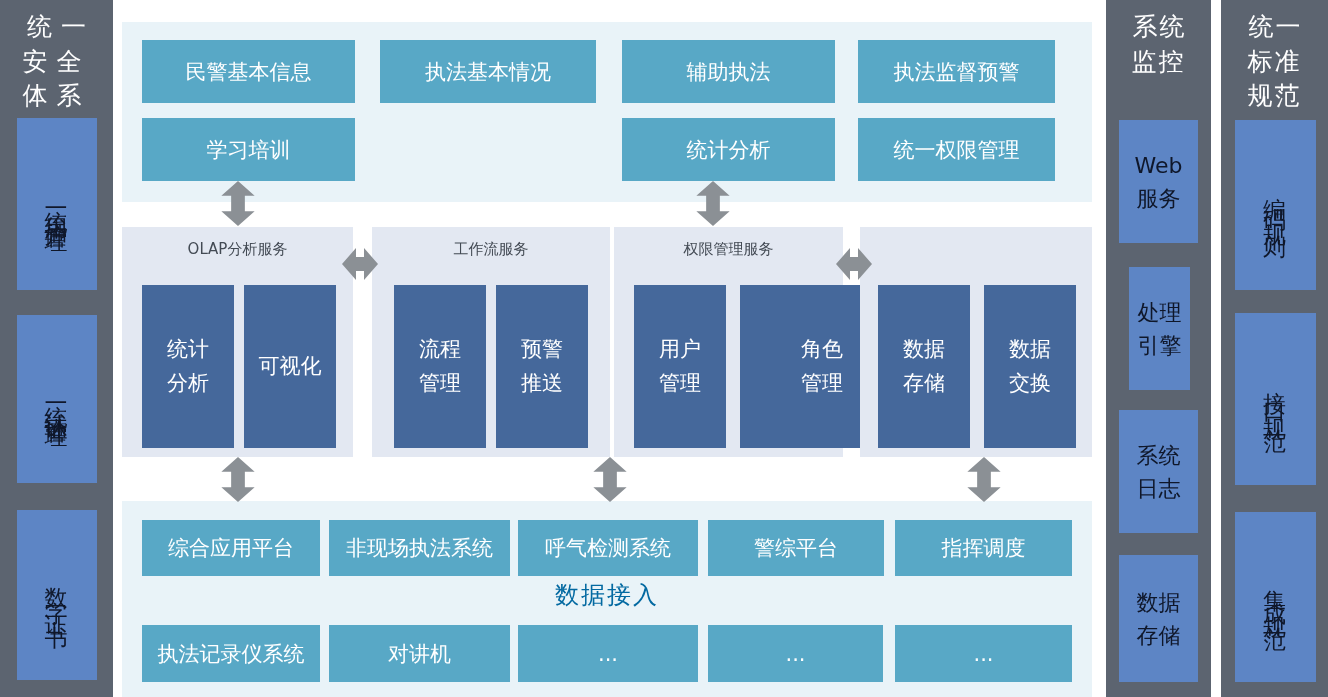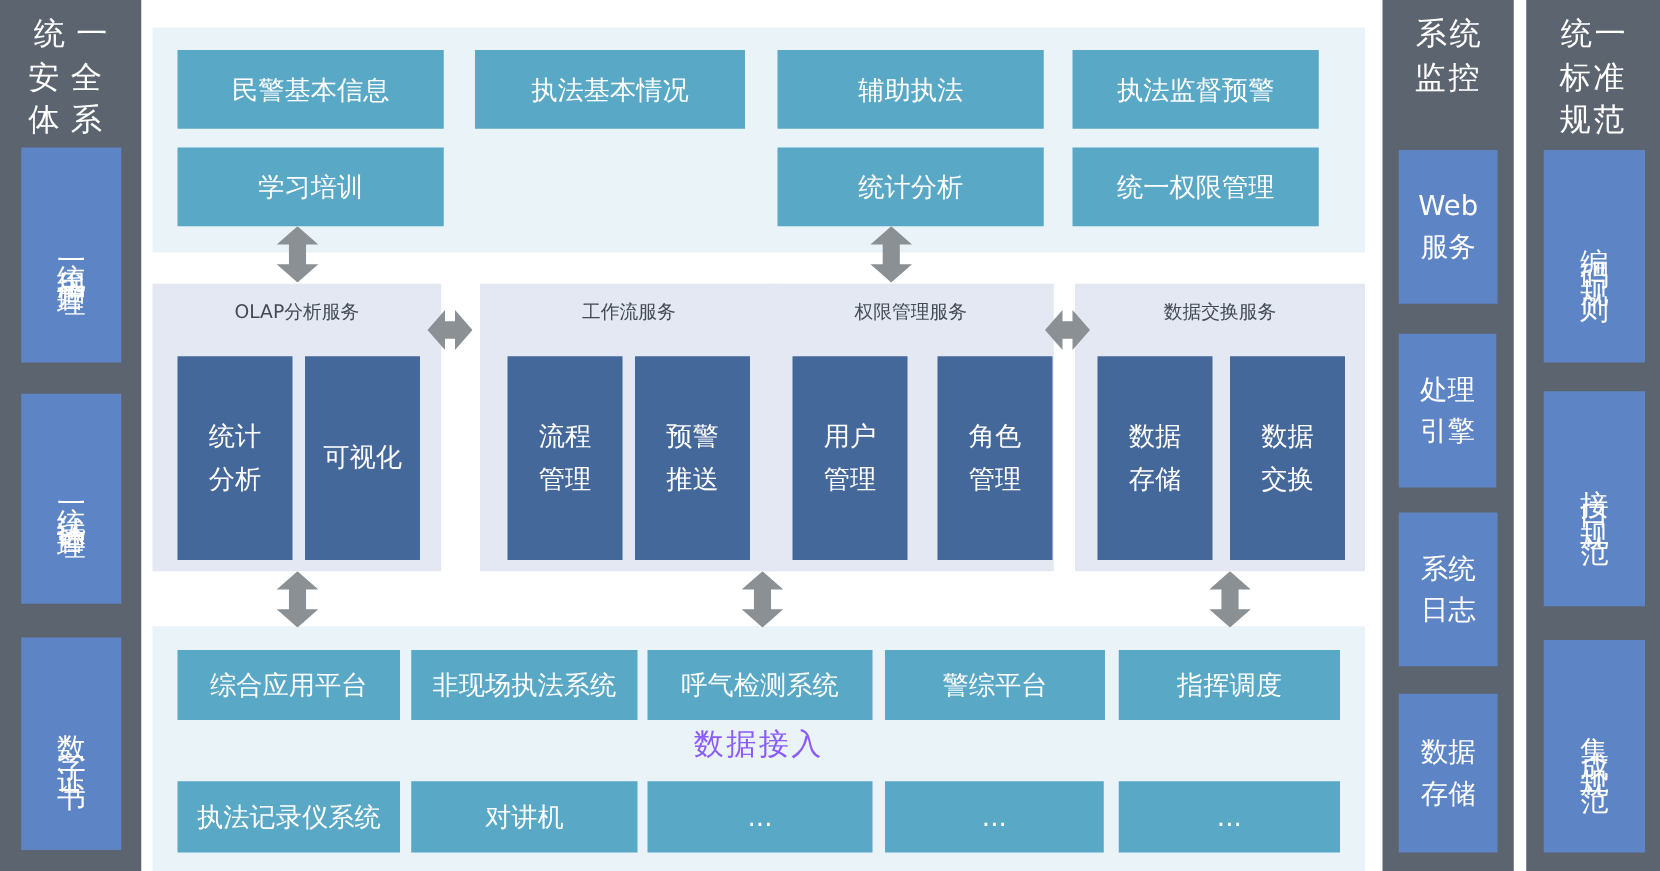--- a/index.html
+++ b/index.html
@@ -18,21 +18,21 @@
   .vtext{writing-mode:vertical-rl;text-orientation:upright;letter-spacing:4px;}
   .vwide{letter-spacing:13px;}
 
   
   .slate-col{background:var(--slate);top:0;height:697px;}
   .col-title{
     position:absolute;top:10px;left:0;right:0;text-align:center;
     color:#fff;font-size:25px;line-height:1.38;letter-spacing:9px;text-indent:9px;
     white-space:pre-line;
   }
-  .blue-box{background:var(--blue);color:#ffffff;position:absolute;}
+  .blue-box{background:var(--blue);color:#0f172a;position:absolute;}
 
   
   .panel-cyan{background:var(--cyan);left:122px;width:970px;}
   .teal-box{
     position:absolute;background:var(--teal);color:#fff;
     display:flex;align-items:center;justify-content:center;
     font-size:21px;text-align:center;
   }
 
   
@@ -42,21 +42,21 @@
     font-size:15px;color:var(--ink);
   }
   .navy-box{
     position:absolute;top:58px;width:92px;height:163px;background:var(--navy);
     color:#fff;display:flex;align-items:center;justify-content:center;
     font-size:21px;line-height:1.6;
   }
 
   .data-access-label{
     position:absolute;top:78px;left:0;right:0;text-align:center;
-    font-size:24px;color:#8b5cf6;letter-spacing:2px;
+    font-size:24px;color:#0369a1;letter-spacing:2px;
   }
 
   .arrow{position:absolute;}
   .arrow svg{display:block;}
   .arrow path{fill:var(--arrow);}
 
   .col-item-h{
     display:flex;align-items:center;justify-content:center;
     font-size:22px;line-height:1.5;text-align:center;
   }
@@ -107,44 +107,43 @@
 <div class="panel-lav" style="left:122px;width:231px;">
   <div class="panel-title">OLAP分析服务</div>
   <div class="navy-box" style="left:20px;">
       <span class="pre">统计
 分析</span>
     </div>
   <div class="navy-box" style="left:122px;">
       <span class="pre">可视化</span>
     </div>
 </div>
-<div class="panel-lav" style="left:384px;width:238px;">
+<div class="panel-lav" style="left:372px;width:238px;">
   <div class="panel-title">工作流服务</div>
   <div class="navy-box" style="left:22px;">
       <span class="pre">流程
 管理</span>
     </div>
   <div class="navy-box" style="left:124px;">
       <span class="pre">预警
 推送</span>
     </div>
 </div>
 <div class="panel-lav" style="left:614px;width:229px;">
   <div class="panel-title">权限管理服务</div>
   <div class="navy-box" style="left:20px;">
       <span class="pre">用户
 管理</span>
     </div>
-  <div class="navy-box" style="left:136px;">
+  <div class="navy-box" style="left:126px;padding-left:36px;">
       <span class="pre">角色
 管理</span>
     </div>
 </div>
 <div class="panel-lav" style="left:860px;width:232px;">
-  <div class="panel-title">数据交换服务</div>
   <div class="navy-box" style="left:18px;">
       <span class="pre">数据
 存储</span>
     </div>
   <div class="navy-box" style="left:124px;">
       <span class="pre">数据
 交换</span>
     </div>
 </div>
 
@@ -218,21 +217,21 @@
   <svg width="36" height="32" viewBox="0 0 36 32">
       <path d="M0 16 L14 0 L14 9 L22 9 L22 0 L36 16 L22 32 L22 23 L14 23 L14 32 Z"></path>
     </svg>
 </div>
 
 <div class="abs slate-col" style="left:1106px;width:105px;">
   <div class="col-title" style="letter-spacing:2px;text-indent:2px;">系统
 监控</div>
   <div class="blue-box col-item-h pre" style="left:13px;top:120px;width:79px;height:123px;"><span class="pre">Web
 服务</span></div>
-  <div class="blue-box col-item-h pre" style="left:13px;top:267px;width:78px;height:123px;"><span class="pre">处理
+  <div class="blue-box col-item-h pre" style="left:23px;top:267px;width:61px;height:123px;font-family:Liberation Serif, serif;"><span class="pre">处理
 引擎</span></div>
   <div class="blue-box col-item-h pre" style="left:13px;top:410px;width:79px;height:123px;"><span class="pre">系统
 日志</span></div>
   <div class="blue-box col-item-h pre" style="left:13px;top:555px;width:79px;height:127px;"><span class="pre">数据
 存储</span></div>
 </div>
 
 <div class="abs slate-col" style="left:1221px;width:107px;">
   <div class="col-title" style="letter-spacing:2px;text-indent:2px;">统一
 标准

